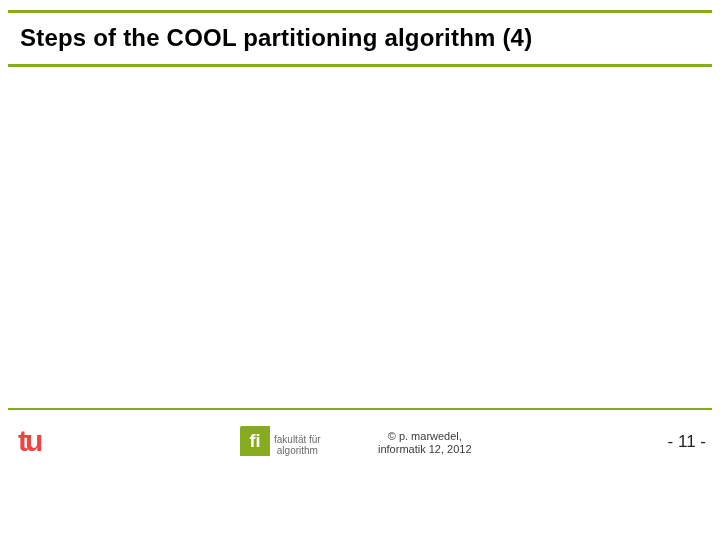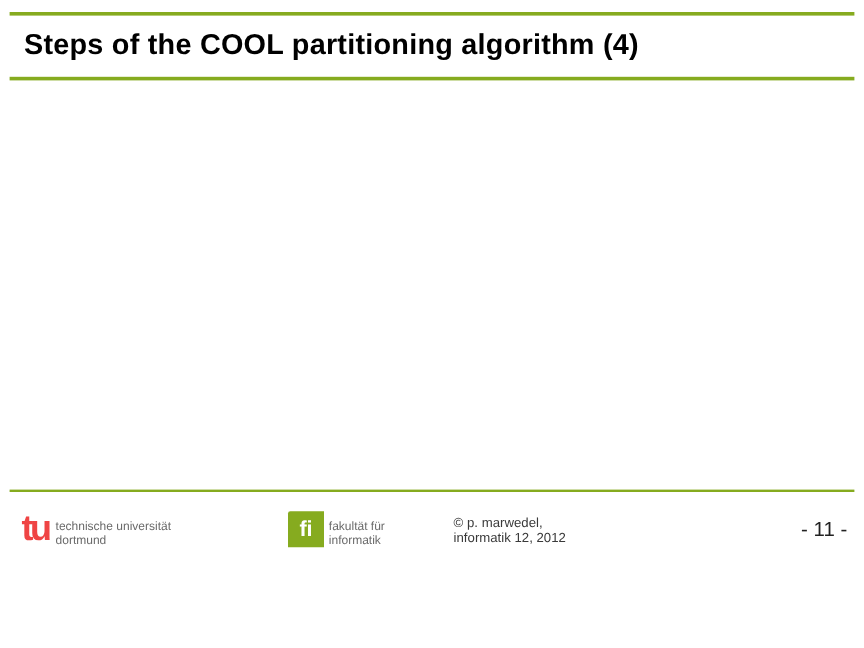--- a/index.html
+++ b/index.html
@@ -1,17 +1,17 @@
 <!DOCTYPE html>
 <html><head>
 <meta charset="utf-8">
 <style>
   * { box-sizing: border-box; margin: 0; padding: 0; }
   html, body { width: 720px; height: 540px; font-family: Arial, Helvetica, sans-serif; background: #fff; color: #000; }
-  .slide { position: relative; width: 720px; height: 464px; }
+  .slide { position: relative; width: 720px; height: 464px; text-align: center; }
   .top-rule { position: absolute; top: 10px; left: 8px; right: 8px; height: 3px; background: #86ab1f; }
   .slide-title { position: absolute; top: 24px; left: 20px; font-size: 24px; font-weight: bold; letter-spacing: 0.2px; }
   .under-rule { position: absolute; top: 64px; left: 8px; right: 8px; height: 3px; background: #86ab1f; }
   .body-text { position: absolute; top: 108px; left: 30px; right: 36px; font-size: 20px; line-height: 1.25; }
   .list-num { display: inline-block; width: 30px; vertical-align: top; }
   .bodycol { display: inline-block; width: 600px; vertical-align: top; }
   .item-title { font-weight: bold; text-decoration: underline; }
   .footer-rule { position: absolute; bottom: 54px; left: 8px; right: 8px; height: 2px; background: #86ab1f; }
   .footer { position: absolute; bottom: 0; left: 0; right: 0; height: 54px; }
   .tu-block { position: absolute; left: 18px; bottom: 8px; display: flex; align-items: flex-end; gap: 6px; }
@@ -30,30 +30,26 @@
 <div class="slide">
   <div class="top-rule"></div>
   <div class="slide-title">Steps of the COOL partitioning algorithm (4)</div>
   <div class="under-rule"></div>
 
 
   <div class="footer-rule"></div>
   <div class="footer">
     <div class="tu-block">
       <span class="tu-glyph"><span>tu</span></span>
-      <span class="tu-text">
-        <span>technische universität</span><br>
-        <span>dortmund</span>
-      </span>
     </div>
     <div class="fi-block">
       <span class="fi-glyph">fi</span>
       <span class="fi-text">
         <span>fakultät für</span><br>
-        <span>informatik</span>
+        <span>algorithm</span>
       </span>
     </div>
     <div class="credit">
       <span class="credit-sym">©</span>
       <span>p. marwedel,</span><br>
       <span>informatik 12,  2012</span>
     </div>
     <div class="pagenum">-  11 -</div>
   </div>
 </div>

